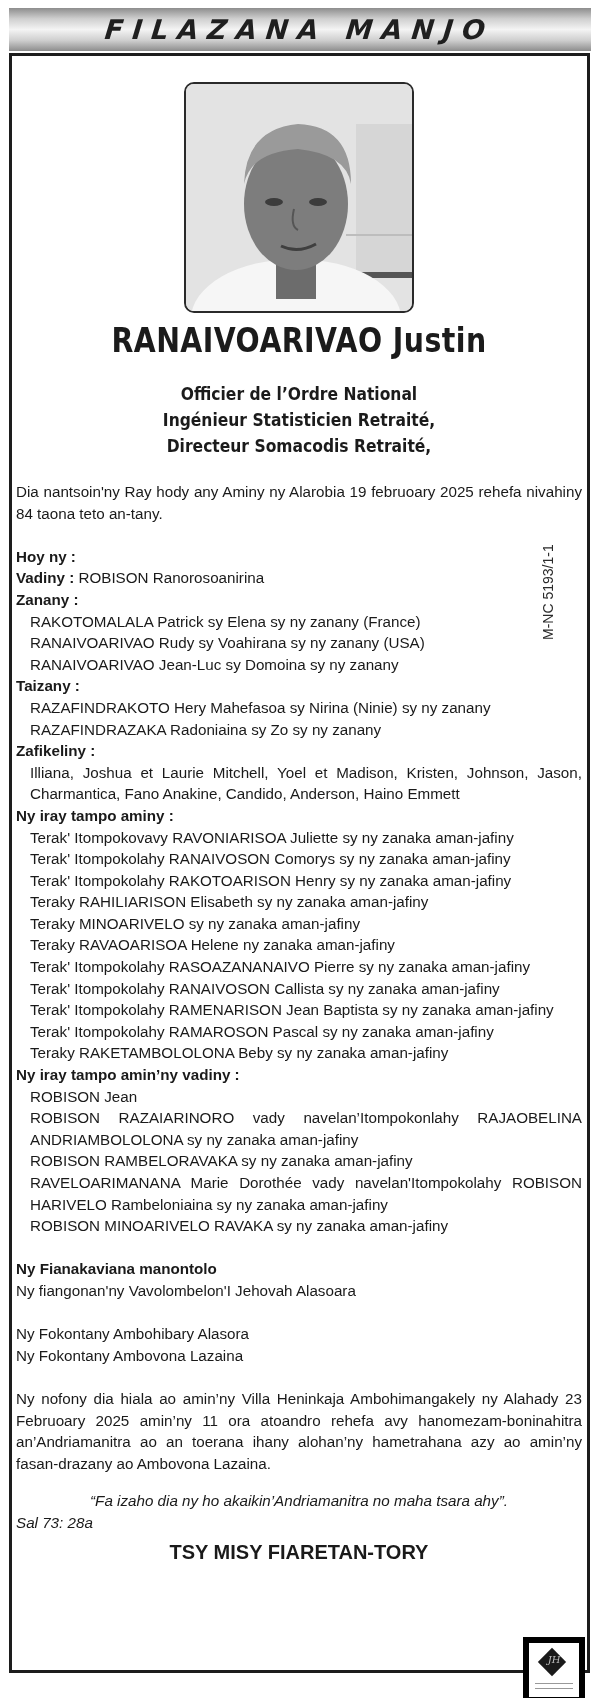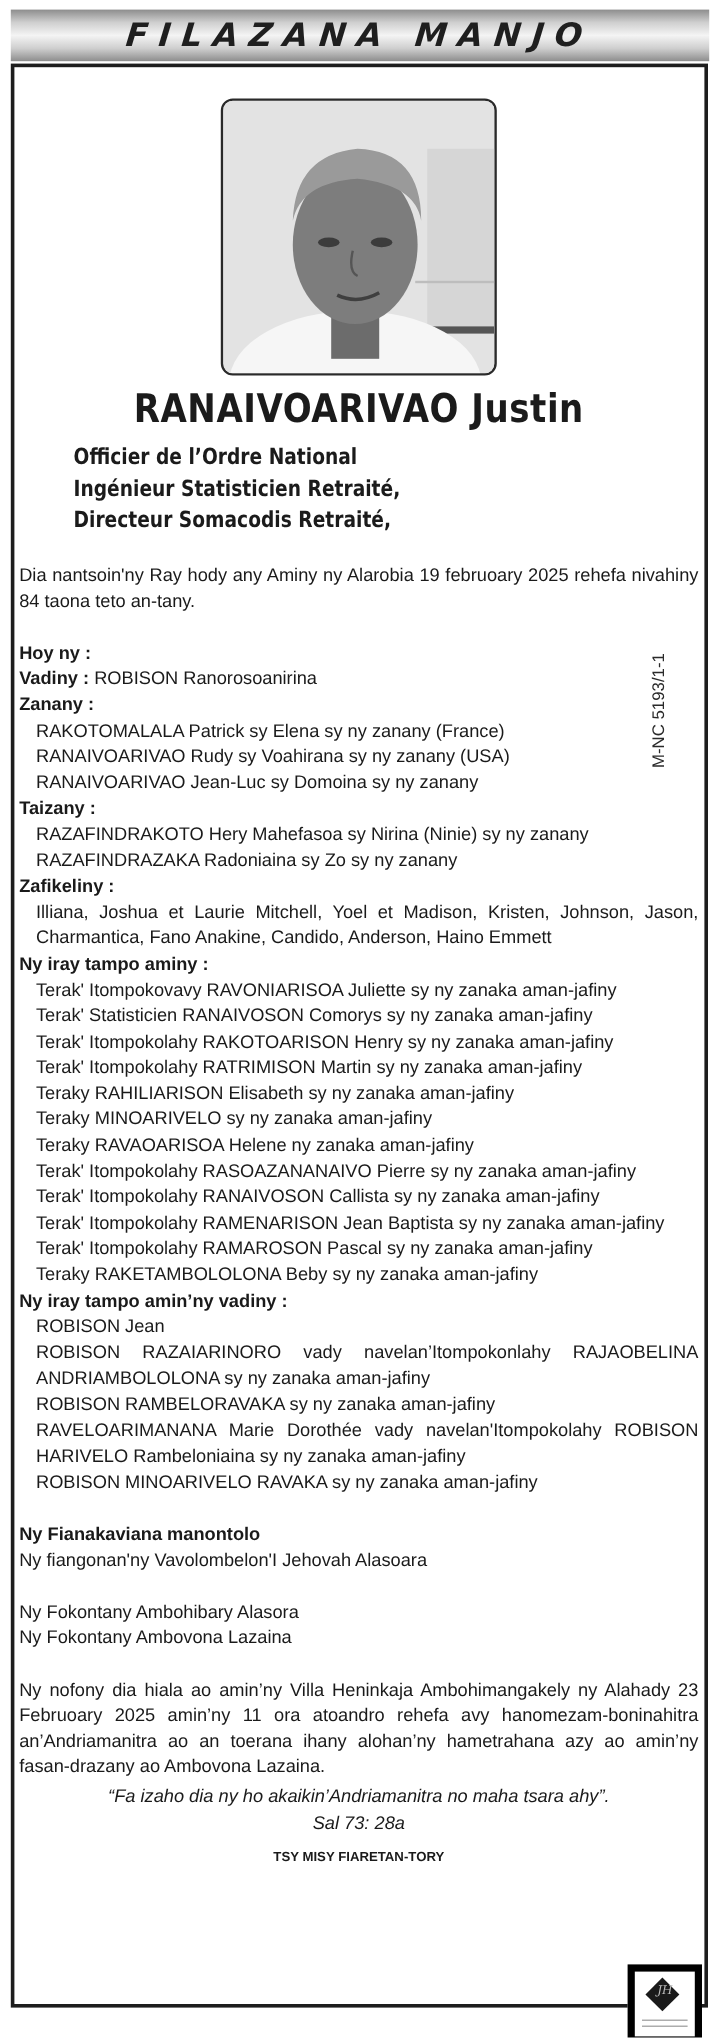--- a/index.html
+++ b/index.html
@@ -23,33 +23,33 @@
     position: relative; margin: 14px auto 0 auto; width: 226px; height: 227px;
     border: 2px solid #2a2a2a; border-radius: 10px; overflow: hidden;
     background: linear-gradient(135deg, #e9e9e9 0%, #dcdcdc 60%, #cfcfcf 100%);
   }
   .photo svg { display: block; }
   .name {
     text-align: center; margin: 8px 0 0 0;
     font-family: "DejaVu Sans", sans-serif; font-weight: bold; font-size: 33px; line-height: 40px;
     transform: scaleX(0.86); letter-spacing: 0.5px; color: #1b1b1b;
   }
-  .titles { margin-top: 8px; }
+  .titles { text-align: center; margin-top: 20px; }
   .titles div {
     font-family: "DejaVu Sans", sans-serif; font-weight: bold; font-size: 18.5px; line-height: 26px;
     transform: scaleX(0.84); color: #1b1b1b;
   }
   .death { margin-top: 22px; }
   .label { font-weight: bold; }
   .indent { padding-left: 14px; }
   .indent-just { padding-left: 14px; text-align: justify; }
   .gap { height: 21.6px; }
-  .quote { text-align: center; font-style: italic; margin-top: 3px; }
-  .verse { text-align: center; font-style: italic; }
-  .closing { text-align: center; font-weight: bold; margin-top: 8px; font-size: 11px; }
+  .quote { text-align: center; font-style: italic; margin-top: 16px; }
+  .verse { font-style: italic; }
+  .closing { text-align: center; font-weight: bold; margin-top: 8px; font-size: 20px; }
   .ref {
     position: absolute; left: 540px; top: 640px; transform: rotate(-90deg); transform-origin: left top;
     font-size: 14px; white-space: nowrap; color: #2a2a2a;
   }
   .logo {
     position: absolute; left: 523px; top: 1637px; width: 50px; height: 54px;
     border: 6px solid #000000; background: #fff;
   }
   .logo-diamond {
     position: absolute; left: 13px; top: 9px; width: 20px; height: 20px; background: #1a1a1a; transform: rotate(45deg);
@@ -108,23 +108,22 @@
 
   <div class="label">Taizany :</div>
   <div class="indent">RAZAFINDRAKOTO Hery Mahefasoa sy Nirina (Ninie) sy ny zanany</div>
   <div class="indent">RAZAFINDRAZAKA Radoniaina sy Zo sy ny zanany</div>
 
   <div class="label">Zafikeliny :</div>
   <div class="indent-just">Illiana, Joshua et Laurie Mitchell, Yoel et Madison, Kristen, Johnson, Jason, Charmantica, Fano Anakine, Candido, Anderson, Haino Emmett</div>
 
   <div class="label">Ny iray tampo aminy :</div>
   <div class="indent">Terak' Itompokovavy RAVONIARISOA Juliette sy ny zanaka aman-jafiny</div>
-  <div class="indent">Terak' Statisticien RANAIVOSON Comorys sy ny zanaka aman-jafiny</div>
+  <div class="indent">Terak' Itompokolahy RANAIVOSON Comorys sy ny zanaka aman-jafiny</div>
   <div class="indent">Terak' Itompokolahy RAKOTOARISON Henry sy ny zanaka aman-jafiny</div>
-  <div class="indent">Terak' Itompokolahy RATRIMISON Martin sy ny zanaka aman-jafiny</div>
   <div class="indent">Teraky RAHILIARISON Elisabeth sy ny zanaka aman-jafiny</div>
   <div class="indent">Teraky MINOARIVELO sy ny zanaka aman-jafiny</div>
   <div class="indent">Teraky RAVAOARISOA Helene ny zanaka aman-jafiny</div>
   <div class="indent">Terak' Itompokolahy RASOAZANANAIVO Pierre sy ny zanaka aman-jafiny</div>
   <div class="indent">Terak' Itompokolahy RANAIVOSON Callista sy ny zanaka aman-jafiny</div>
   <div class="indent">Terak' Itompokolahy RAMENARISON Jean Baptista sy ny zanaka aman-jafiny</div>
   <div class="indent">Terak' Itompokolahy RAMAROSON Pascal sy ny zanaka aman-jafiny</div>
   <div class="indent">Teraky RAKETAMBOLOLONA Beby sy ny zanaka aman-jafiny</div>
 
   <div class="label">Ny iray tampo amin’ny vadiny :</div>

